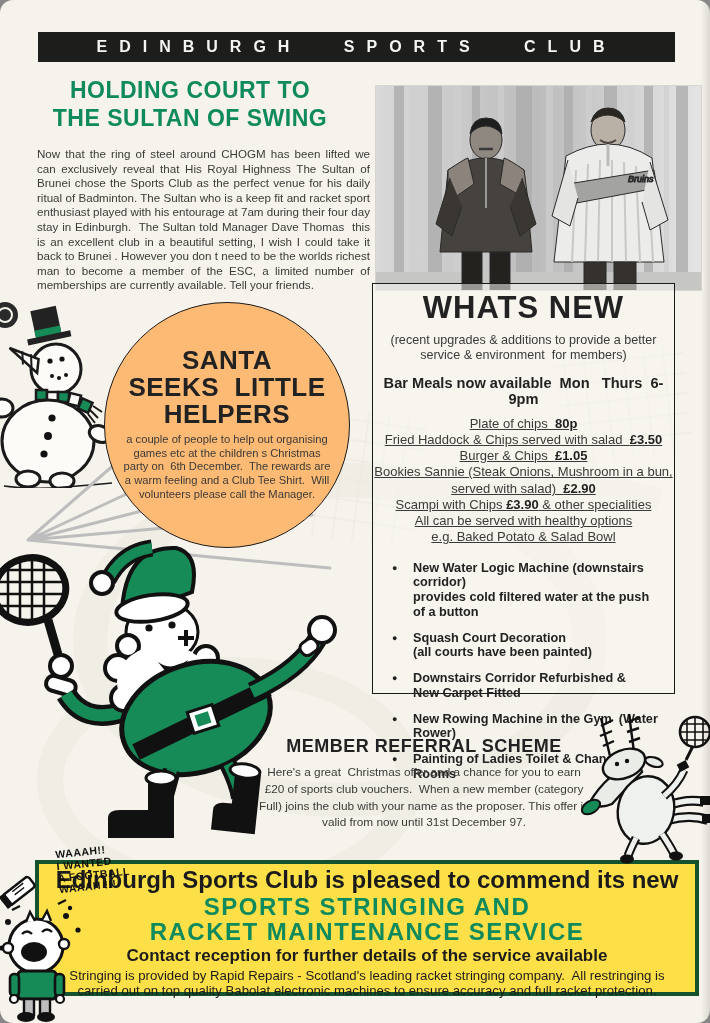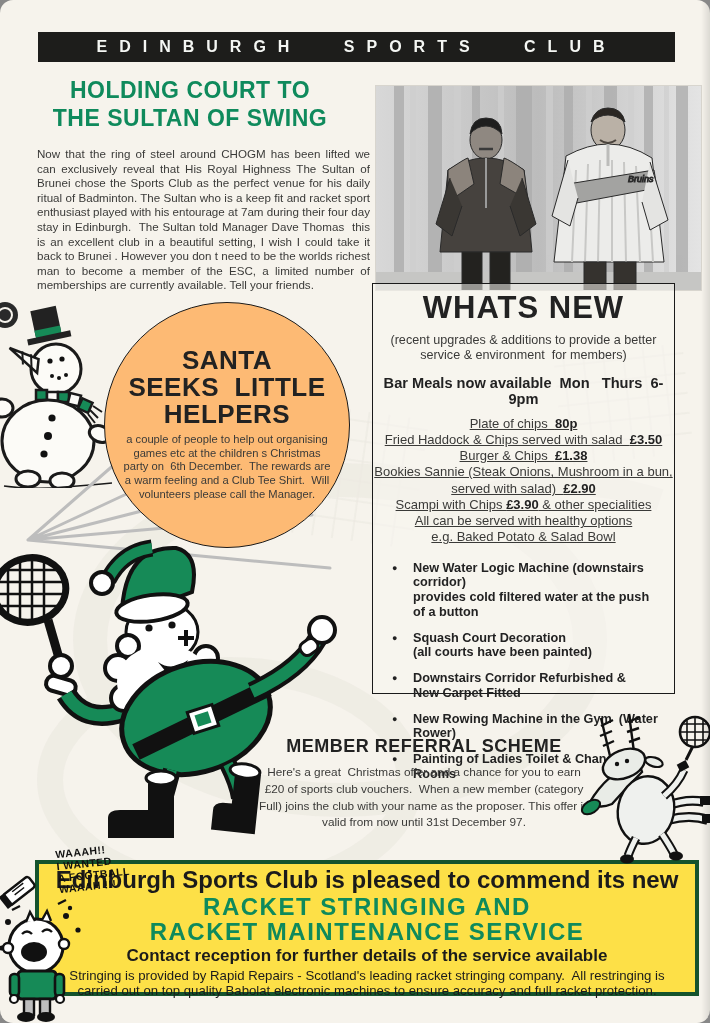--- a/index.html
+++ b/index.html
@@ -209,21 +209,21 @@
     <div class="b pre">a couple of people to help out organising games etc at the children s Christmas party on  6th December.  The rewards are a warm feeling and a Club Tee Shirt.  Will volunteers please call the Manager.</div>
   </div>
 
   <div class="abs wnbox">
     <div class="wn-title">WHATS NEW</div>
     <div class="wn-sub pre">(recent upgrades &amp; additions to provide a better service &amp; environment  for members)</div>
     <div class="wn-bar pre">Bar Meals now available  Mon   Thurs  6-9pm</div>
     <div class="wn-menu">
         <div class="menu-line"><span>Plate of chips  </span><b>80p</b></div>
         <div class="menu-line"><span>Fried Haddock &amp; Chips served with salad  </span><b>£3.50</b></div>
-        <div class="menu-line"><span>Burger &amp; Chips  </span><b>£1.38</b></div>
+        <div class="menu-line"><span>Burger &amp; Chips  </span><b>£1.05</b></div>
         <div class="menu-line"><span>Bookies Sannie (Steak Onions, Mushroom in a bun,</span></div>
         <div class="menu-line"><span>served with salad)  </span><b>£2.90</b></div>
         <div class="menu-line"><span>Scampi with Chips </span><b>£3.90</b><span> &amp; other specialities</span></div>
         <div class="menu-line"><span>All can be served with healthy options</span></div>
         <div class="menu-line"><span>e.g. Baked Potato &amp; Salad Bowl</span></div>
       </div>
     <ul class="bullets">
         <li>
           <div class="pre">New Water Logic Machine (downstairs corridor)</div>
           <div class="pre">provides cold filtered water at the push of a button</div>
@@ -391,20 +391,20 @@
     <circle cx="14" cy="161" r="4" fill="#fff" stroke="#111" stroke-width="2.2"></circle>
     <circle cx="60" cy="161" r="4" fill="#fff" stroke="#111" stroke-width="2.2"></circle>
     <rect x="24" y="161" width="10" height="16" fill="#bdbdbd" stroke="#111" stroke-width="2.4"></rect>
     <rect x="40" y="161" width="10" height="16" fill="#bdbdbd" stroke="#111" stroke-width="2.4"></rect>
     <ellipse cx="26" cy="179" rx="9" ry="5" fill="#111"></ellipse>
     <ellipse cx="46" cy="179" rx="9" ry="5" fill="#111"></ellipse>
   </svg>
 
   <div class="abs svcbox">
     <div class="svc1">Edinburgh Sports Club is pleased to commend its new</div>
-    <div class="svc23">RACKET STRINGING AND</div>
+    <div class="svc23">SPORTS STRINGING AND</div>
     <div class="svc23">RACKET MAINTENANCE SERVICE</div>
     <div class="svc4">Contact reception for further details of the service available</div>
     <div class="svc5 pre">Stringing is provided by Rapid Repairs - Scotland's leading racket stringing company.  All restringing is carried out on top quality Babolat electronic machines to ensure accuracy and full racket protection.</div>
   </div>
 
   <div class="abs edge"></div>
 </div>
 
 </body></html>

